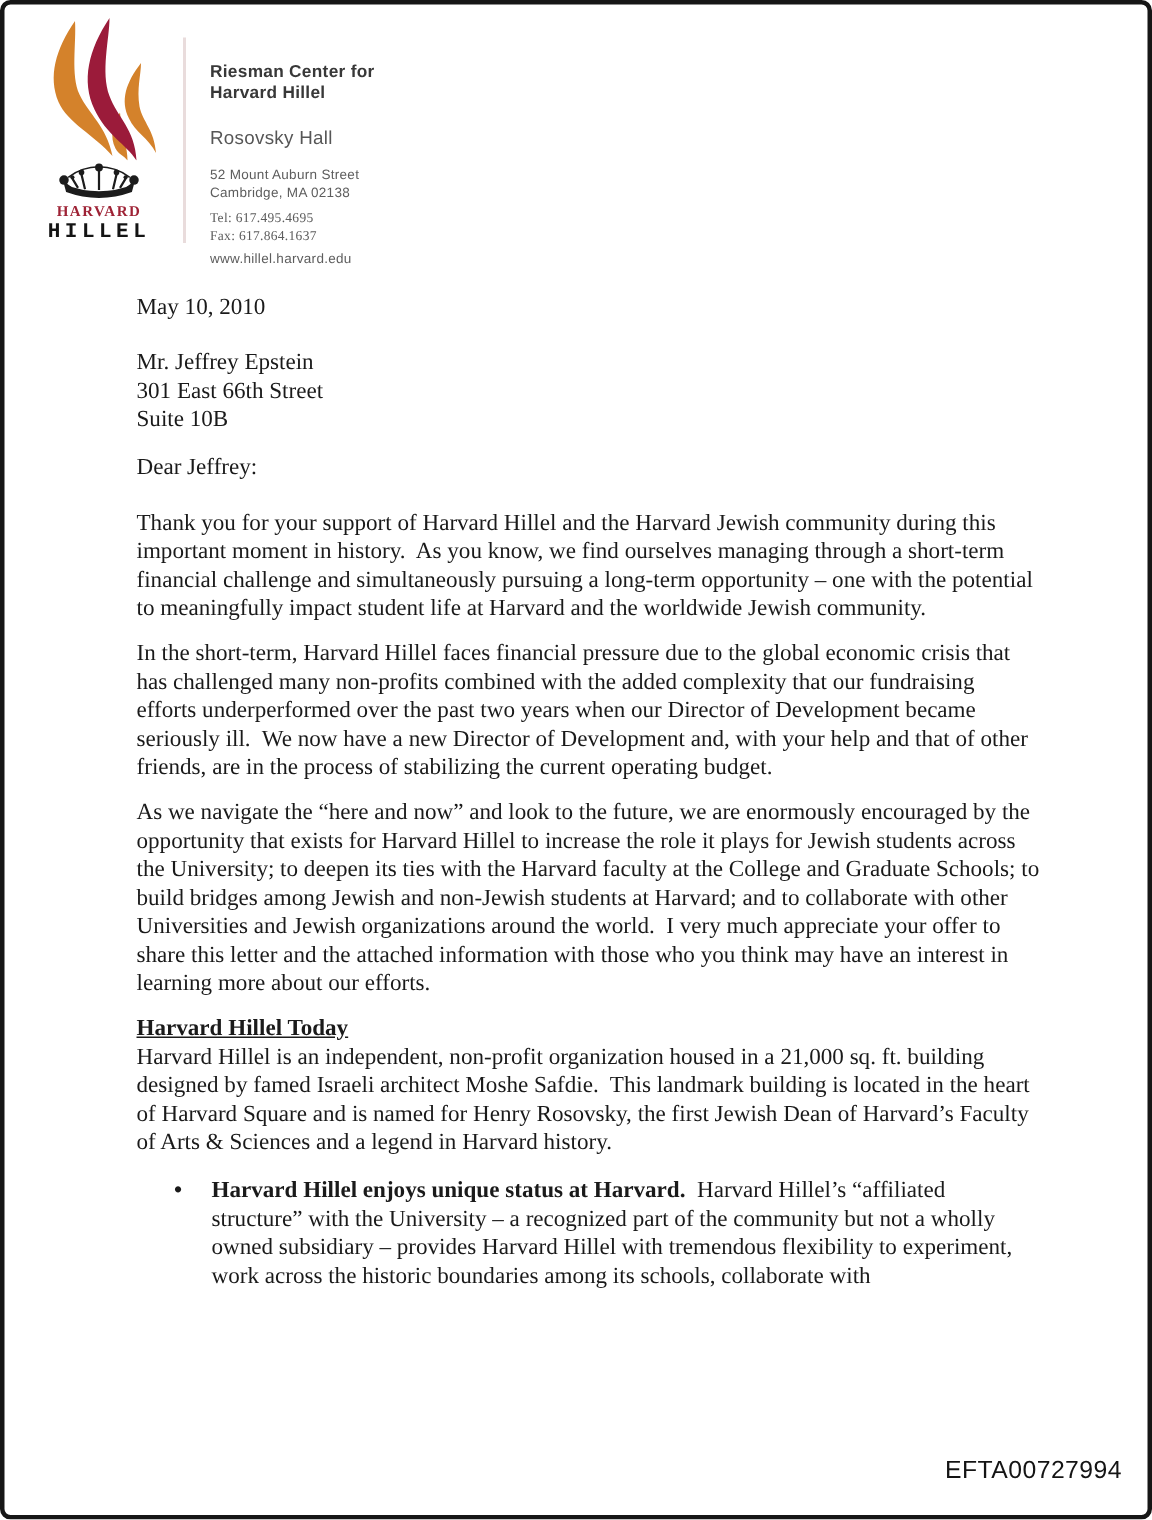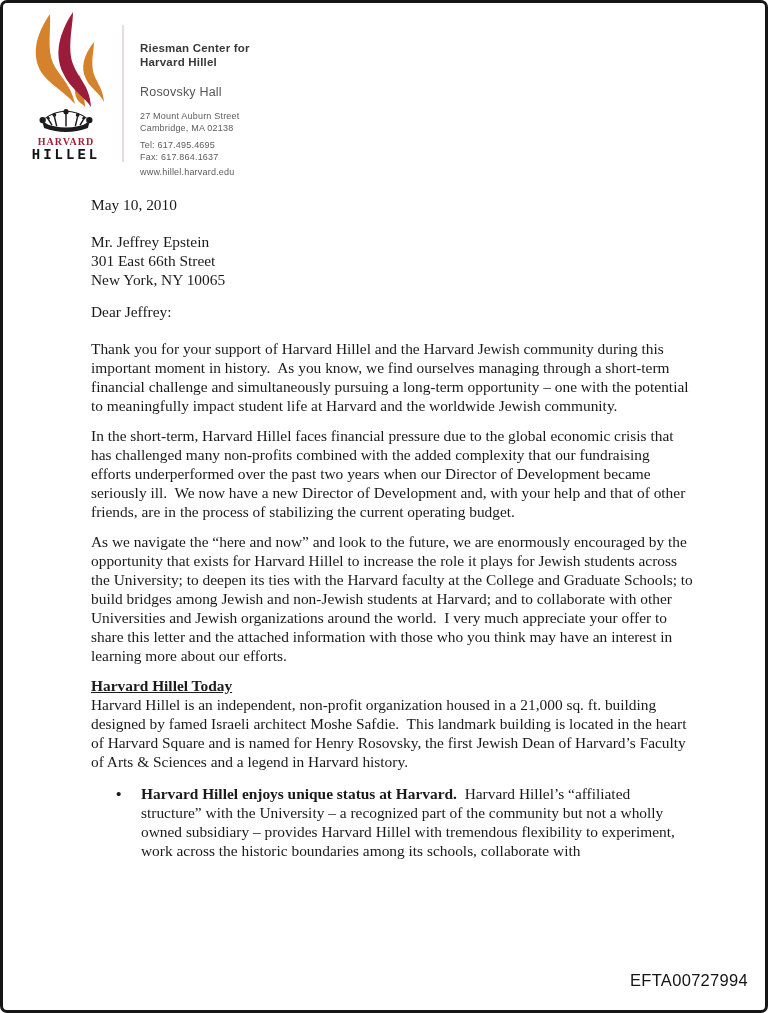--- a/index.html
+++ b/index.html
@@ -32,21 +32,21 @@
   }
   .lh-info{
     position:absolute;left:137px;top:38px;
     font-family:"Liberation Sans", sans-serif;
     color:#4c4c4c;letter-spacing:0.2px;
   }
   .lh-bold{font-size:11.5px;font-weight:bold;color:#383838;line-height:14px;}
   .lh-hall{font-size:12.5px;color:#565656;margin-top:16px;}
   .lh-small{font-size:9px;color:#5d5d5d;line-height:11.5px;}
   .lh-addr{margin-top:12px;}
-  .lh-phone{margin-top:6px;}
+  .lh-phone{margin-top:6px;font-family:Liberation Serif, serif;}
   .lh-web{margin-top:4px;}
   
   .letter-body{
     position:absolute;left:88px;top:192px;width:602px;
     font-size:15.4px;line-height:19px;color:#1a1a1a;
   }
   .blk-date{margin:0 0 18px 0;}
   .blk-recipient{margin:11px 0 13px 0;}
   .blk-salutation{margin:0 0 18px 0;}
   .para{margin:0 0 11px 0;}
@@ -100,41 +100,41 @@
       <div class="logo-hillel">HILLEL</div>
     </div>
 
     <div class="lh-divider"></div>
 
     <div class="lh-info">
       <div class="lh-bold">Riesman Center for</div>
       <div class="lh-bold">Harvard Hillel</div>
       <div class="lh-hall">Rosovsky Hall</div>
       <div class="lh-addr">
-        <div class="lh-small">27 Mount Auburn Street</div>
+        <div class="lh-small">52 Mount Auburn Street</div>
         <div class="lh-small">Cambridge, MA 02138</div>
       </div>
       <div class="lh-phone">
         <div class="lh-small">Tel: 617.495.4695</div>
         <div class="lh-small">Fax: 617.864.1637</div>
       </div>
       <div class="lh-web">
         <div class="lh-small">www.hillel.harvard.edu</div>
       </div>
     </div>
   </div>
 
   <div class="letter-body">
 
     <div class="blk-date">May 10, 2010</div>
 
     <div class="blk-recipient">
       <div>Mr. Jeffrey Epstein</div>
       <div>301 East 66th Street</div>
-      <div>New York, NY 10065</div>
+      <div>Suite 10B</div>
     </div>
 
     <div class="blk-salutation">Dear Jeffrey:</div>
 
     <p class="para">Thank you for your support of Harvard Hillel and the Harvard Jewish community during this important moment in history.&nbsp; As you know, we find ourselves managing through a short-term financial challenge and simultaneously pursuing a long-term opportunity – one with the potential to meaningfully impact student life at Harvard and the worldwide Jewish community.</p>
     <p class="para">In the short-term, Harvard Hillel faces financial pressure due to the global economic crisis that has challenged many non-profits combined with the added complexity that our fundraising efforts underperformed over the past two years when our Director of Development became seriously ill.&nbsp; We now have a new Director of Development and, with your help and that of other friends, are in the process of stabilizing the current operating budget.</p>
     <p class="para">As we navigate the “here and now” and look to the future, we are enormously encouraged by the opportunity that exists for Harvard Hillel to increase the role it plays for Jewish students across the University; to deepen its ties with the Harvard faculty at the College and Graduate Schools; to build bridges among Jewish and non-Jewish students at Harvard; and to collaborate with other Universities and Jewish organizations around the world.&nbsp; I very much appreciate your offer to share this letter and the attached information with those who you think may have an interest in learning more about our efforts.</p>
 
     <div class="section">
       <div class="section-heading">Harvard Hillel Today</div>

